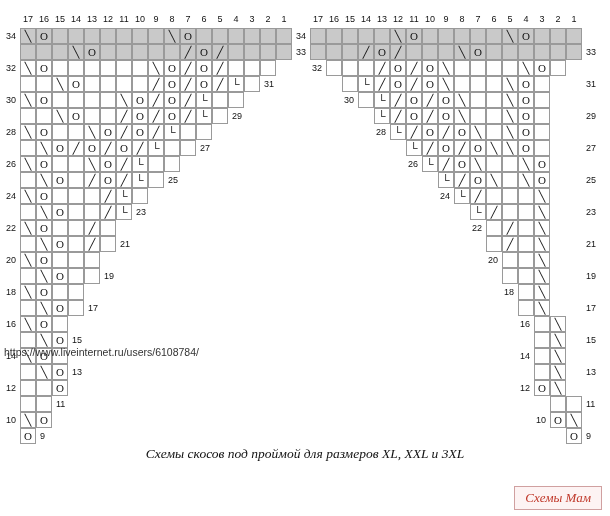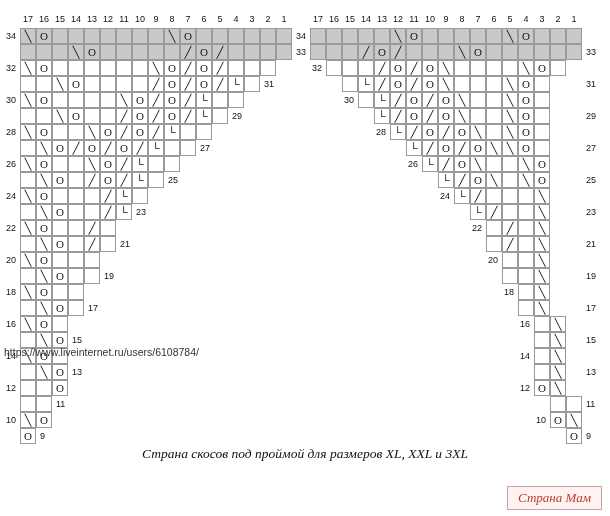--- a/index.html
+++ b/index.html
@@ -512,15 +512,15 @@
     <div class="rownumR" style="left: 276px; top: 385px;">11</div>
     <div class="cell" style="left: 240px; top: 398px;"><span class="sym">O</span></div>
     <div class="cell" style="left: 256px; top: 398px;"><span class="sym">╲</span></div>
     <div class="rownum" style="left: 220px; top: 401px;">10</div>
     <div class="cell" style="left: 256px; top: 414px;"><span class="sym">O</span></div>
     <div class="rownumR" style="left: 276px; top: 417px;">9</div>
   </div>
 
 <div class="url" style="left:4px;top:346px;">https://www.liveinternet.ru/users/6108784/</div>
 
-<div class="caption" style="left:0;top:446px;">Страна скосов под проймой для размеров XL, XXL и 3XL</div>
+<div class="caption" style="left:0;top:446px;">Схемы скосов под проймой для размеров XL, XXL и 3XL</div>
 
-<div class="brand">Страна Мам</div>
+<div class="brand">Схемы Мам</div>
 
 </body></html>

